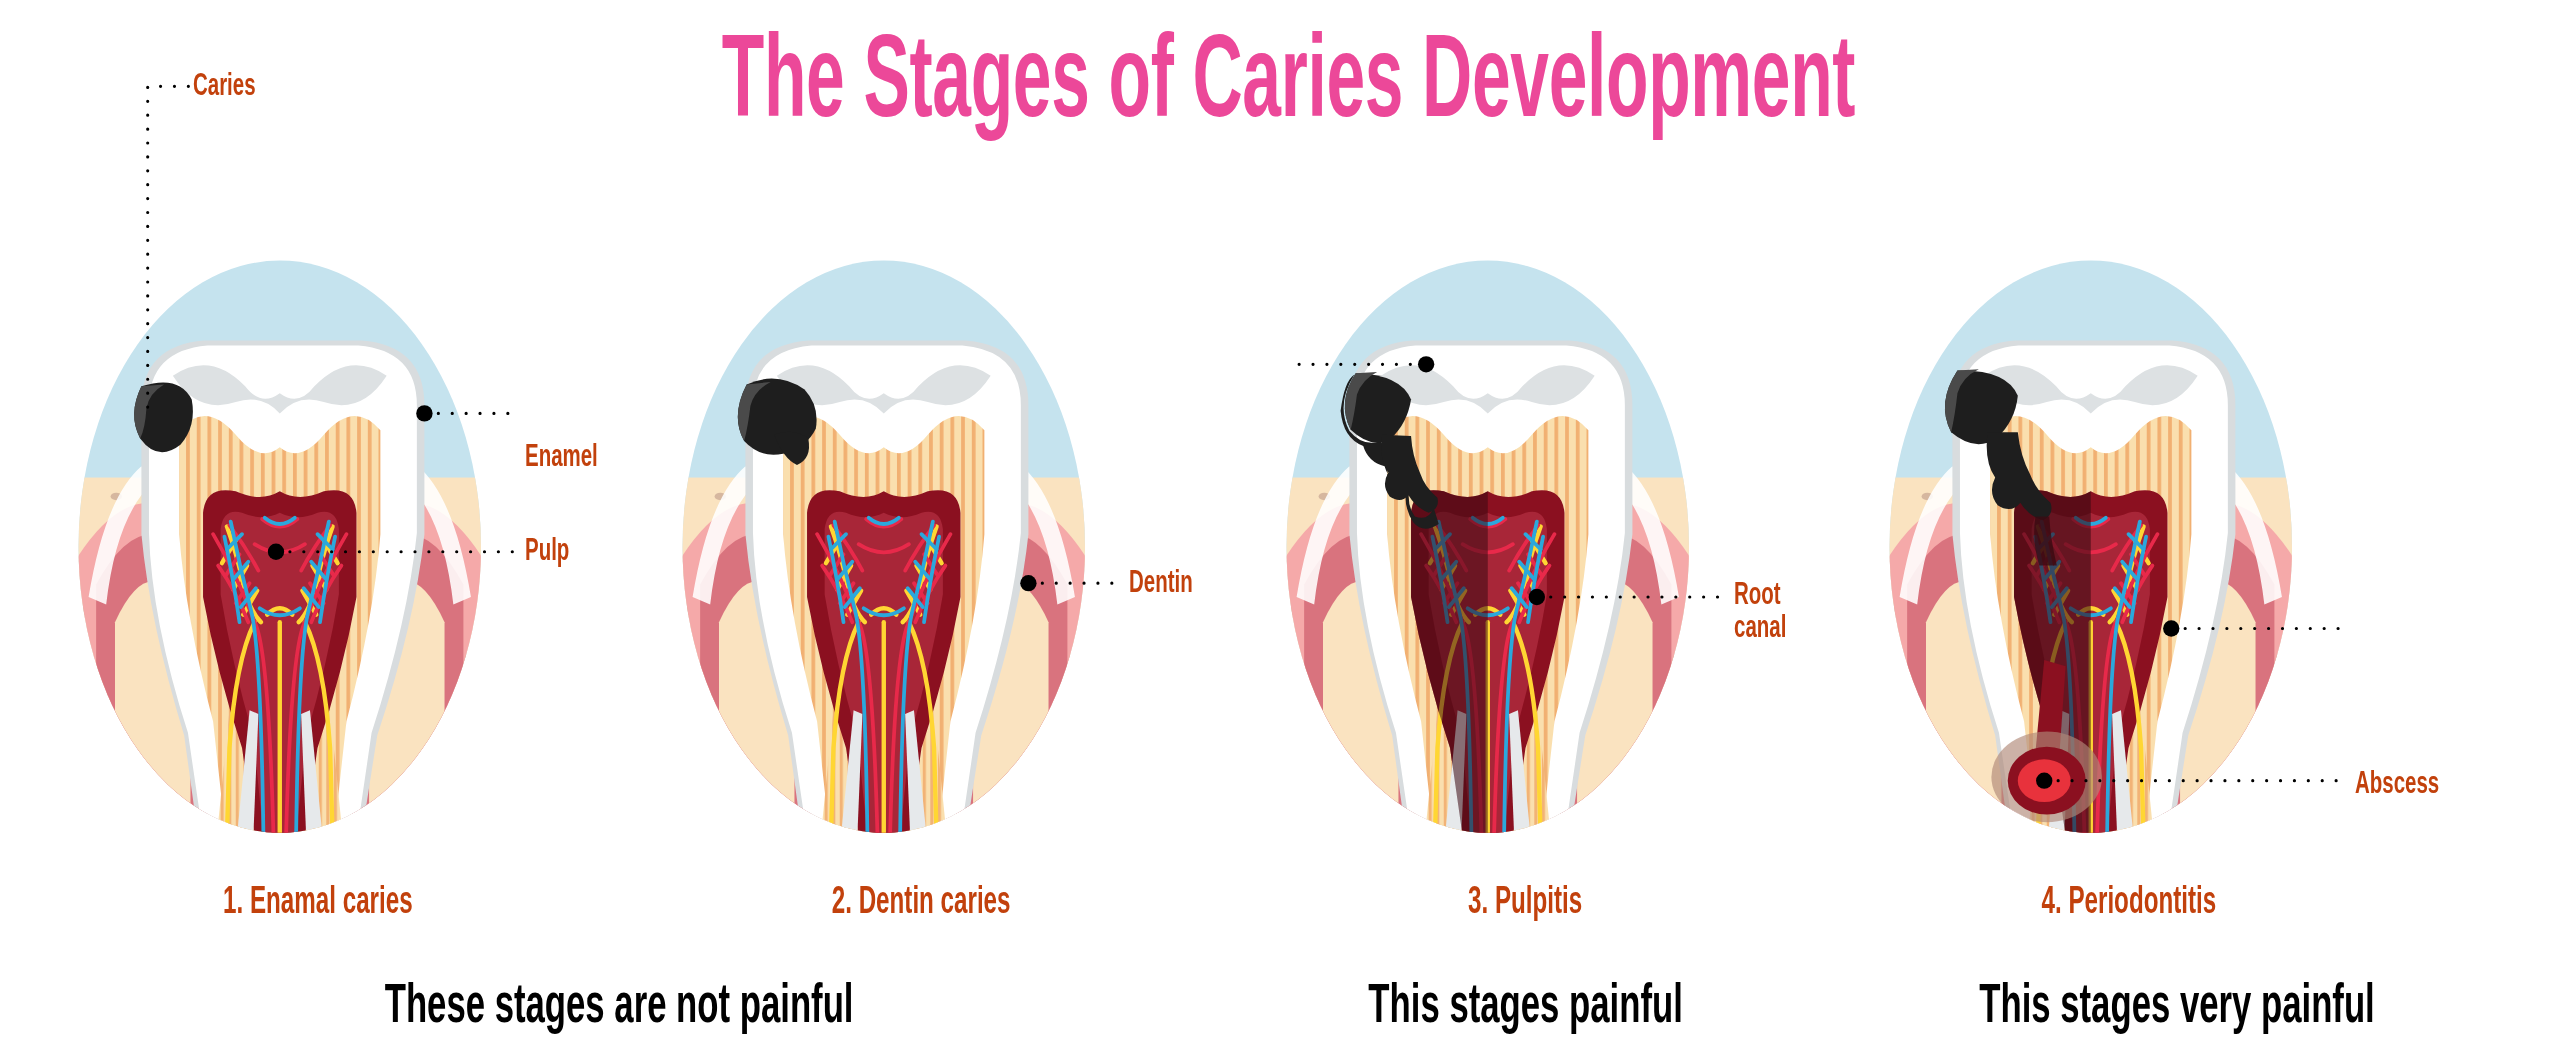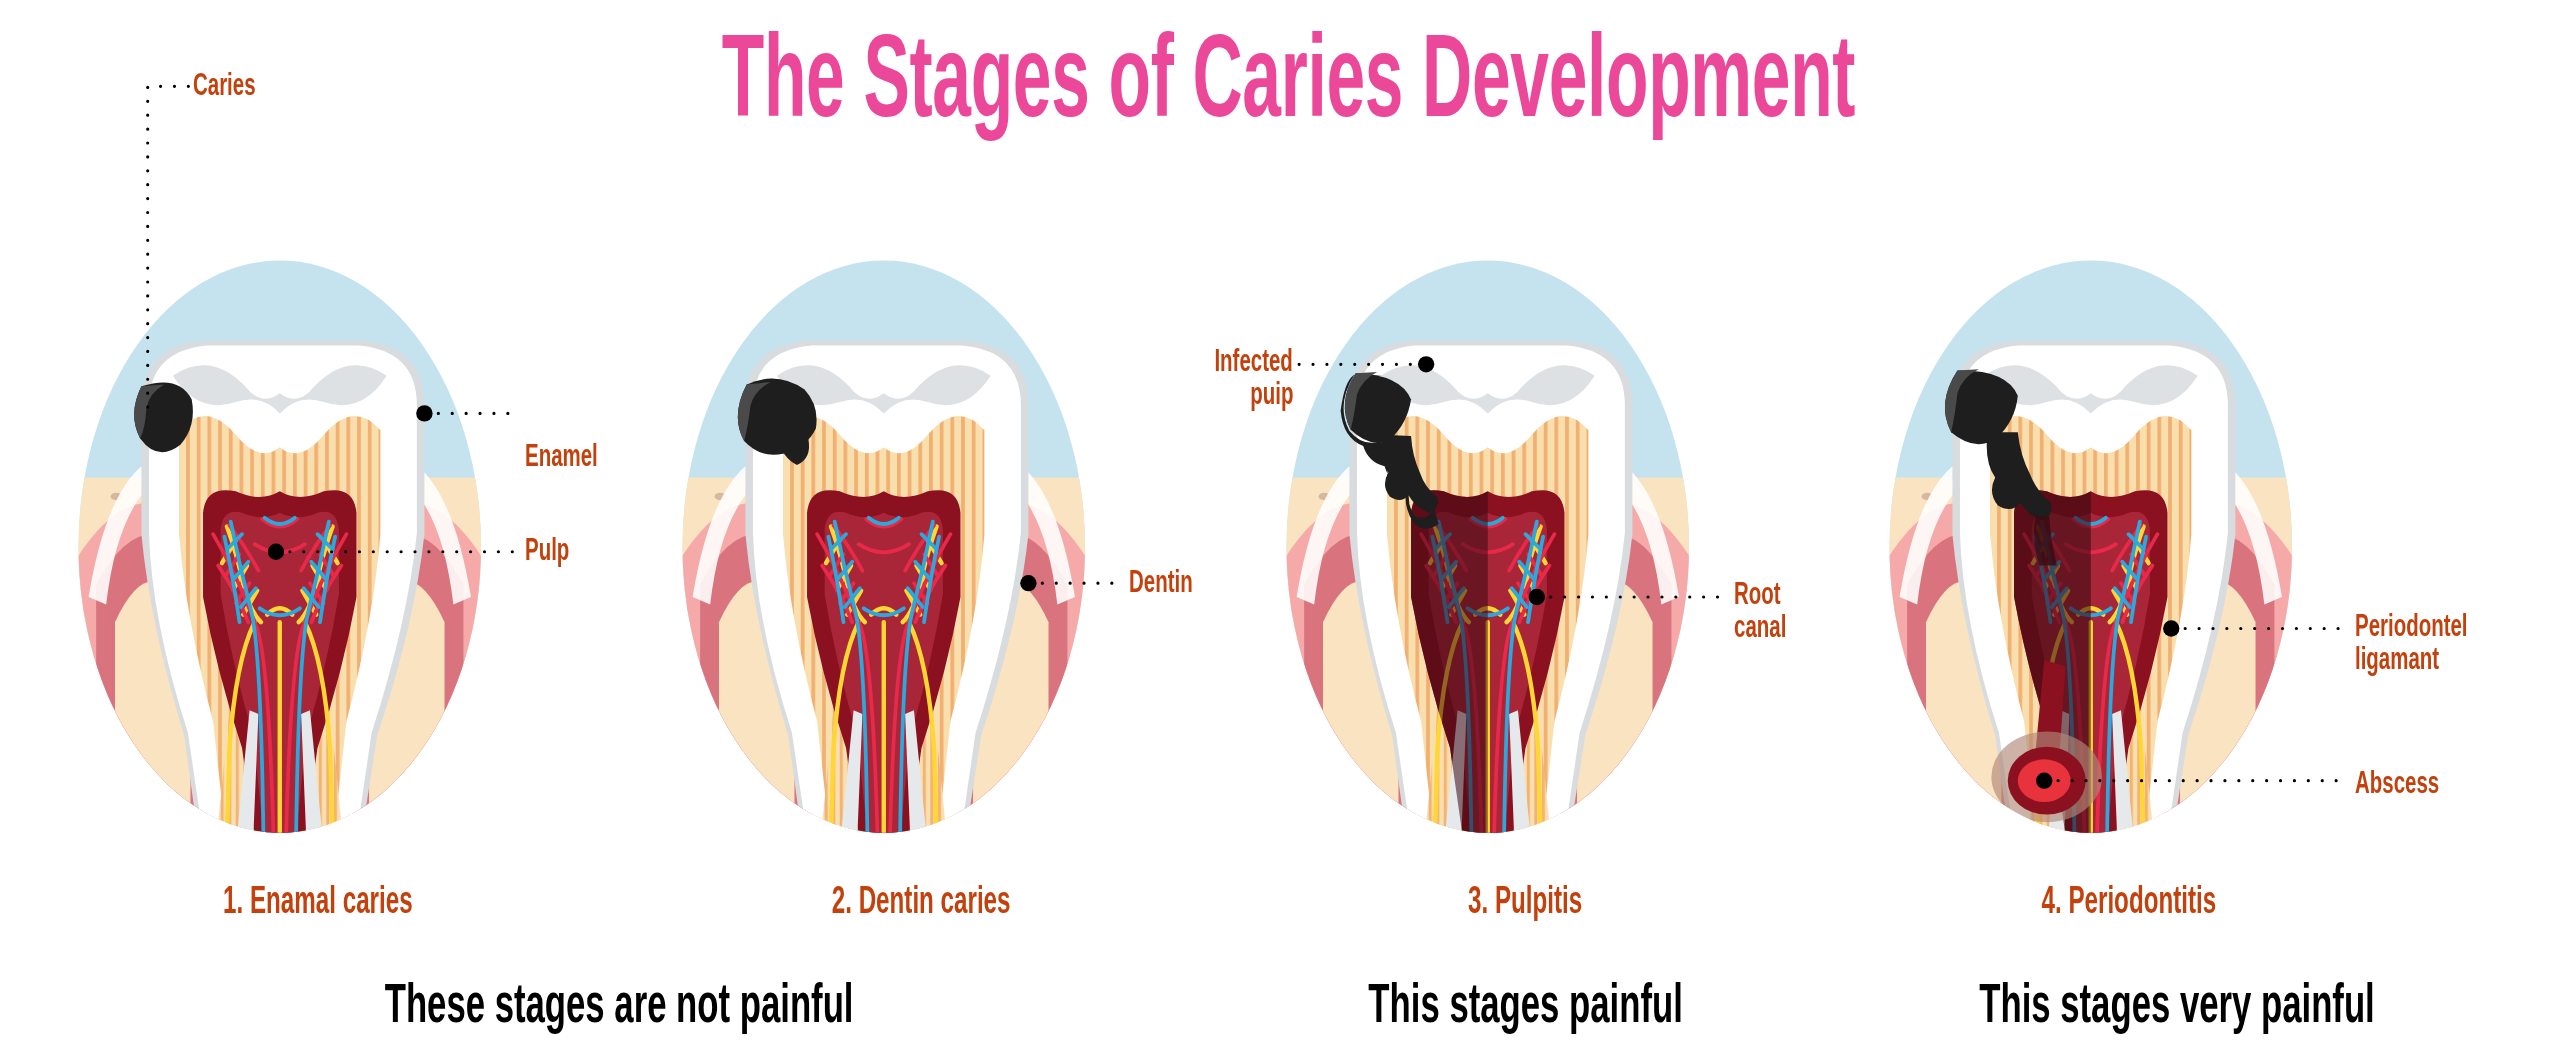--- a/index.html
+++ b/index.html
@@ -433,24 +433,20 @@
       </g>
 
       <path d="M248 386 Q252 342 300 352 Q340 370 370 352 L370 900 L330 900 L310 760 Q270 640 248 520 Z" fill="#3A0A12" opacity=".55"></path>
 
       <path d="M158 166 Q128 214 150 256 Q172 282 200 272 Q214 300 210 330 Q228 352 246 344 Q240 372 254 392 Q276 400 284 378 L292 404 Q268 420 252 402 Q236 378 240 350 Q214 340 206 312 Q180 306 172 280 Q140 268 136 224 Q142 176 158 166 Z" fill="#1E1E1E"></path>
       <path d="M160 164 Q130 210 152 254 Q186 286 216 268 Q242 244 248 206 Q232 166 160 164 Z" fill="#1E1E1E"></path>
       <path d="M202 262 Q196 300 212 322 Q200 342 214 360 Q232 372 244 358 Q256 378 276 386 Q294 380 290 362 Q270 346 262 322 Q250 296 248 264 Z" fill="#1E1E1E"></path>
       <path d="M160 164 Q130 210 152 254 Q158 230 162 198 Q170 174 194 162 Z" fill="#4A4A4A"></path>
     </g>
   </svg>
-  <div class="lbl r" style="left:-226px;top:75px;width:264px;">
-    <span>Infected</span><br>
-    <span>puip</span>
-  </div>
   <div class="lbl" style="left:479px;top:308px;">
     <span>Root</span><br>
     <span>canal</span>
   </div>
   <svg style="position:absolute;left:0;top:0;pointer-events:none" width="541" height="566" viewBox="0 0 860 900">
     <g stroke="#000" stroke-width="5" stroke-linecap="round" stroke-dasharray="0.1 22" fill="none">
       <path d="M70 150 L272 150"></path>
       <path d="M448 520 L754 520"></path>
     </g>
     <circle cx="272" cy="150" r="13" fill="#000"></circle>
@@ -577,24 +573,20 @@
       <ellipse cx="300" cy="806" rx="88" ry="72" fill="#B08878" opacity=".65"></ellipse>
       <ellipse cx="300" cy="812" rx="62" ry="54" fill="#8B1020"></ellipse>
       <ellipse cx="296" cy="812" rx="42" ry="34" fill="#E8323C"></ellipse>
 
       <path d="M158 160 Q124 212 148 258 Q186 290 220 268 Q250 240 254 200 Q236 158 158 160 Z" fill="#1E1E1E"></path>
       <path d="M206 258 Q200 304 218 330 Q206 354 222 374 Q244 388 258 370 Q272 392 294 398 Q312 390 306 370 Q284 352 274 326 Q258 296 254 258 Z" fill="#1E1E1E"></path>
       <path d="M282 392 Q276 430 288 470 L316 470 Q306 428 304 392 Z" fill="#3A0A12" opacity=".8"></path>
       <path d="M158 160 Q124 212 148 258 Q154 232 158 196 Q166 170 192 158 Z" fill="#4A4A4A"></path>
     </g>
   </svg>
-  <div class="lbl" style="left:497px;top:340px;">
-    <span>Periodontel</span><br>
-    <span>ligamant</span>
-  </div>
   <div class="lbl" style="left:497px;top:497px;">
     <span>Abscess</span>
   </div>
   <svg style="position:absolute;left:0;top:0;pointer-events:none" width="541" height="566" viewBox="0 0 860 900">
     <g stroke="#000" stroke-width="5" stroke-linecap="round" stroke-dasharray="0.1 22" fill="none">
       <path d="M498 570 L782 570"></path>
       <path d="M296 812 L782 812"></path>
     </g>
     <circle cx="498" cy="570" r="13" fill="#000"></circle>
     <circle cx="296" cy="812" r="13" fill="#000"></circle>

